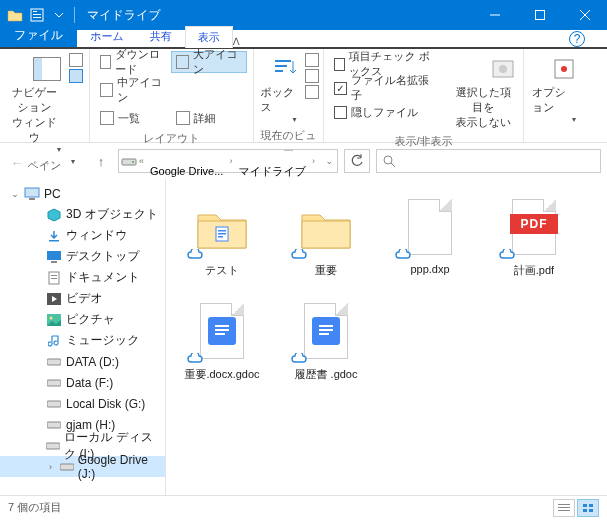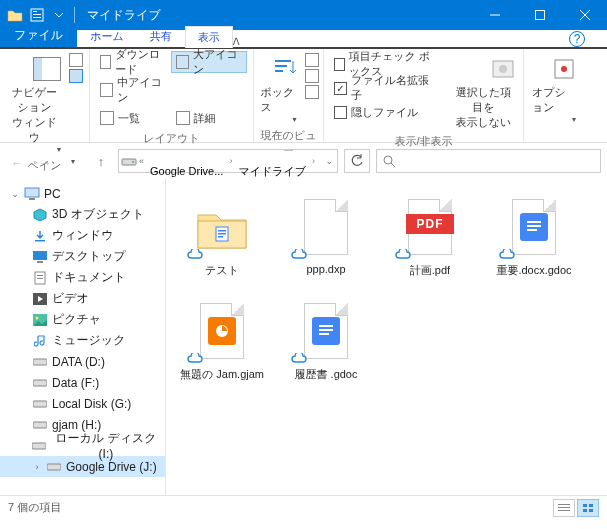--- a/index.html
+++ b/index.html
@@ -39,21 +39,21 @@
 .address { flex: 0 0 220px; height: 24px; border: 1px solid #ccc; display: flex; align-items: center; font-size: 11px; padding: 0 2px; }
 .address .seg { padding: 0 4px; margin-top: 20px; }
 .address .chev { color: #777; font-size: 9px; padding: 0 2px; }
 .refresh-box { width: 26px; height: 24px; border: 1px solid #ccc; display: flex; align-items: center; justify-content: center; color: #555; }
 .search { flex: 1; height: 24px; border: 1px solid #ccc; display: flex; align-items: center; padding: 0 6px; color: #888; font-size: 11px; gap: 6px; }
 
 .body-area { display: flex; height: 316px; }
 .sidebar { width: 166px; border-right: 1px solid #e5e5e5; overflow-y: auto; font-size: 12px; padding-top: 4px; }
 .tree-item { display: flex; align-items: center; gap: 4px; height: 21px; padding-right: 4px; color: #222; }
 .tree-item.root { padding-left: 10px; }
-.tree-item.lvl1 { padding-left: 32px; text-align: center; }
+.tree-item.lvl1 { padding-left: 46px; }
 .tree-item.sel { background: #cde8ff; }
 .tree-chev { width: 10px; font-size: 9px; color: #666; display: inline-flex; justify-content: center; }
 .tree-icon { width: 16px; height: 16px; display: flex; align-items: center; justify-content: center; }
 
 .content { flex: 1; padding: 12px 8px; display: flex; flex-wrap: wrap; align-content: flex-start; gap: 4px 8px; }
 .file-item { width: 96px; height: 100px; display: flex; flex-direction: column; align-items: center; justify-content: flex-start; }
 .file-vis { width: 64px; height: 64px; display: flex; align-items: center; justify-content: center; position: relative; margin-top: 4px; }
 .file-label { font-size: 11px; text-align: center; color: #222; margin-top: 4px; max-width: 92px; word-break: break-all; }
 .cloud-ov { position: absolute; left: -4px; bottom: -2px; }
 .folder-svg { width: 56px; height: 44px; }
@@ -426,20 +426,32 @@
               <rect x="2" y="9" width="5" height="1.5" fill="#4285f4"></rect>
             </g>
           </svg>
         <svg class="cloud-ov" width="18" height="12">
             <path d="M5 9 a3 3 0 0 1 0-6 a4 4 0 0 1 8 0 a3 3 0 0 1 0 6 z" fill="#fff" stroke="#2b88d8" stroke-width="1.4"></path>
           </svg>
       </div>
       <div class="file-label">テスト</div>
     </div>
 
+    <div class="file-item">
+      <div class="file-vis">
+        <svg class="folder-svg">
+            <path d="M4 10 h18 l5 5 h25 v28 H4z" fill="#ffe29a" stroke="#d8b35a"></path>
+            <path d="M4 16 h48 v27 H4z" fill="#ffe8b0" stroke="#d8b35a"></path>
+          </svg>
+        <svg class="cloud-ov" width="18" height="12">
+            <path d="M5 9 a3 3 0 0 1 0-6 a4 4 0 0 1 8 0 a3 3 0 0 1 0 6 z" fill="#fff" stroke="#2b88d8" stroke-width="1.4"></path>
+          </svg>
+      </div>
+      <div class="file-label">重要</div>
+    </div>
 
     <div class="file-item">
       <div class="file-vis">
           <div class="page fold"></div>
         <svg class="cloud-ov" width="18" height="12">
             <path d="M5 9 a3 3 0 0 1 0-6 a4 4 0 0 1 8 0 a3 3 0 0 1 0 6 z" fill="#fff" stroke="#2b88d8" stroke-width="1.4"></path>
           </svg>
       </div>
       <div class="file-label">ppp.dxp</div>
     </div>
@@ -467,36 +479,20 @@
               </div>
             </div>
           </div>
         <svg class="cloud-ov" width="18" height="12">
             <path d="M5 9 a3 3 0 0 1 0-6 a4 4 0 0 1 8 0 a3 3 0 0 1 0 6 z" fill="#fff" stroke="#2b88d8" stroke-width="1.4"></path>
           </svg>
       </div>
       <div class="file-label">重要.docx.gdoc</div>
     </div>
 
-    <div class="file-item">
-      <div class="file-vis">
-          <div class="page fold">
-            <div class="doc-ic orange">
-              <svg width="16" height="16">
-                <circle cx="8" cy="8" r="6" fill="#fff"></circle>
-                <path d="M8 3 a5 5 0 0 1 5 5 h-5z" fill="#f57c00"></path>
-              </svg>
-            </div>
-          </div>
-        <svg class="cloud-ov" width="18" height="12">
-            <path d="M5 9 a3 3 0 0 1 0-6 a4 4 0 0 1 8 0 a3 3 0 0 1 0 6 z" fill="#fff" stroke="#2b88d8" stroke-width="1.4"></path>
-          </svg>
-      </div>
-      <div class="file-label">無題の Jam.gjam</div>
-    </div>
 
     <div class="file-item">
       <div class="file-vis">
           <div class="page fold">
             <div class="doc-ic blue">
               <div class="lines">
                 <span></span>
                 <span></span>
                 <span></span>
               </div>

